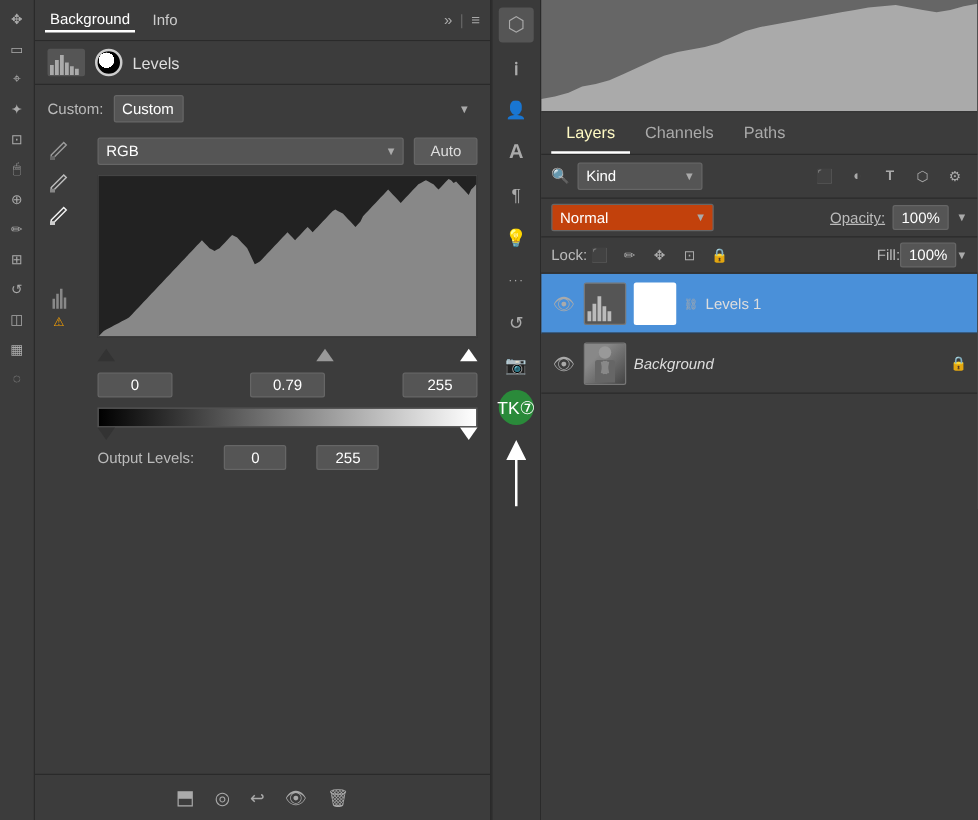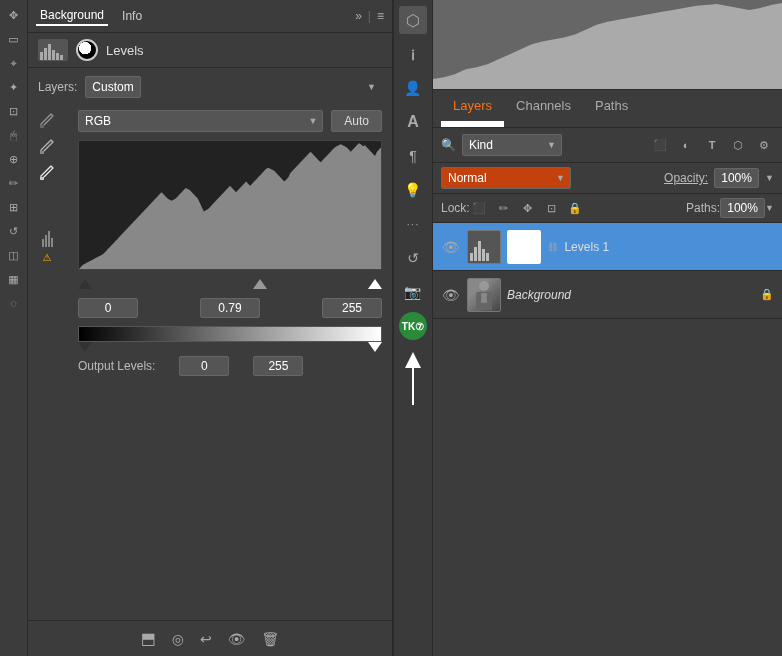--- a/index.html
+++ b/index.html
@@ -318,22 +318,22 @@
       padding: 0 8px;
     }
     .layers-tab {
       padding: 8px 12px;
       font-size: 13px;
       color: #aaa;
       cursor: pointer;
       border-bottom: 2px solid transparent;
     }
     .layers-tab.active {
-      color: #f97316;
-      border-bottom: 6px solid #ffffff;
+      color: #fef9c3;
+      border-bottom: 2px solid #ffffff;
     }
 
     
     .kind-row {
       display: flex;
       align-items: center;
       padding: 6px 8px;
       gap: 6px;
       border-bottom: 1px solid #2a2a2a;
     }
@@ -540,21 +540,21 @@
         <div style="width:3px;height:10px;background:#aaa;"></div>
         <div style="width:3px;height:7px;background:#aaa;"></div>
         <div style="width:3px;height:5px;background:#aaa;"></div>
       </div>
 
       <div class="levels-mask-icon" style="width:22px;height:22px;background:radial-gradient(circle at 40% 40%, #fff 40%, #000 41%);border-radius:50%;border:2px solid #ccc;"></div>
       <span class="levels-title">Levels</span>
     </div>
 
     <div class="preset-row">
-      <span class="preset-label">Layers:</span>
+      <span class="preset-label">Custom:</span>
       <div class="select-wrapper">
         <select class="preset-select">
           <option>Custom</option>
         </select>
         <span class="select-arrow">▼</span>
       </div>
     </div>
 
     <div class="properties-content">
 
@@ -698,21 +698,21 @@
     <div class="strip-icon" style="font-size:14px;">¶</div>
 
     <div class="strip-icon" style="font-size:14px;">💡</div>
 
     <div class="strip-icon" style="font-size:10px;letter-spacing:1px;">···</div>
 
     <div class="strip-icon" style="font-size:14px;">↺</div>
 
     <div class="strip-icon" style="font-size:14px;">📷</div>
 
-    <div class="strip-icon" style="font-size:10px;background:#2a8a3a;border-radius:50%;width:28px;height:28px;color:#fff;font-weight:bold;">TK⑦</div>
+    <div class="strip-icon" style="font-size:14px;background:#2a8a3a;border-radius:50%;width:28px;height:28px;color:#fff;font-weight:normal;">TK⑦</div>
 
     <div style="position:relative;margin-top:4px;">
       <svg width="30" height="60" viewBox="0 0 30 60">
         <defs>
           <marker id="ah" markerWidth="8" markerHeight="8" refX="4" refY="4" orient="auto">
             <path d="M0,0 L8,4 L0,8 Z" fill="white"></path>
           </marker>
         </defs>
         <line x1="15" y1="55" x2="15" y2="10" stroke="white" stroke-width="2" marker-end="url(#ah)"></line>
       </svg>
@@ -777,21 +777,21 @@
 
     <div class="lock-row">
       <span class="lock-label">Lock:</span>
       <div class="lock-icons">
         <div class="lock-icon">⬛</div>
         <div class="lock-icon">✏</div>
         <div class="lock-icon">✥</div>
         <div class="lock-icon">⊡</div>
         <div class="lock-icon">🔒</div>
       </div>
-      <span class="fill-label">Paths:</span>
+      <span class="fill-label">Fill:</span>
       <input type="text" class="fill-input" value="100%" style="">
       <span style="color:#aaa;font-size:9px;cursor:pointer;">▼</span>
     </div>
 
     <div class="layers-list">
 
       <div class="layer-item active">
         <div class="layer-visibility">👁</div>
 
         <div style="width:34px;height:34px;background:#555;border-radius:2px;border:1px solid #777;display:flex;align-items:flex-end;padding:2px;gap:1px;">

